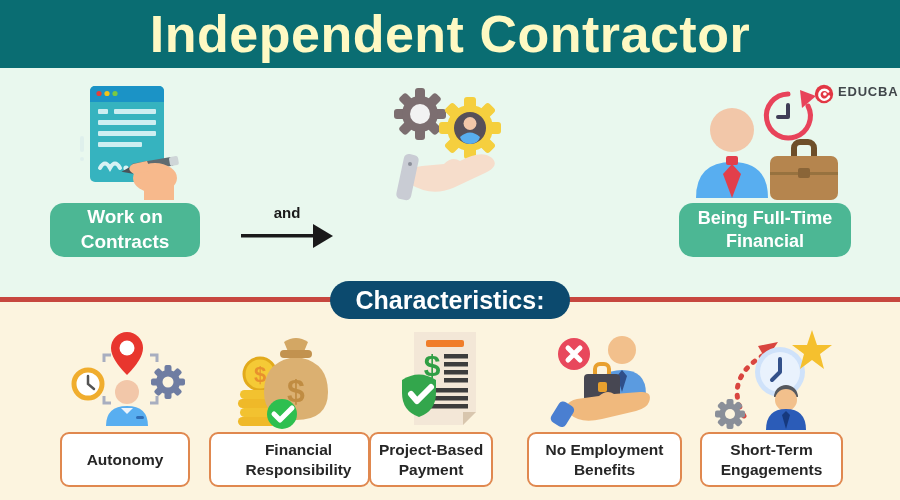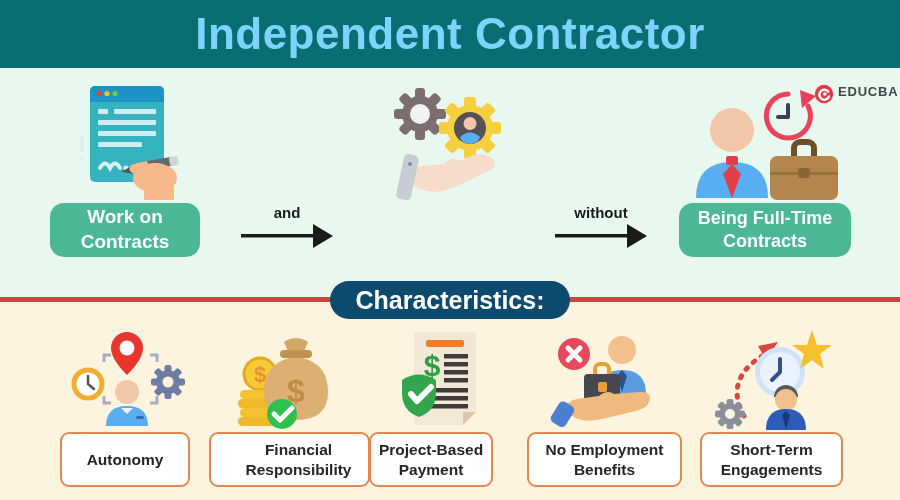--- a/index.html
+++ b/index.html
@@ -7,21 +7,21 @@
   .canvas {
     position: relative; width: 900px; height: 500px; overflow: hidden;
     background: #e9f8ee;
   }
   
   .header {
     position: absolute; left: 0; top: 0; width: 900px; height: 68px;
     background: #0a6d72; display: flex; align-items: center; justify-content: center;
   }
   .header h1 {
-    color: #7dd3fc; font-size: 44px; font-weight: bold; letter-spacing: 0.5px;
+    color: #fef9c3; font-size: 52px; font-weight: bold; letter-spacing: 0.5px;
   }
   
   .flow-bg { position: absolute; left: 0; top: 68px; width: 900px; height: 234px; background: #e9f8ee; }
   .brand {
     position: absolute; left: 814px; top: 84px; display: flex; align-items: flex-start; gap: 4px;
   }
   .brand-name { color: #41474b; font-size: 13px; font-weight: 600; letter-spacing: 0.8px; }
   .flow-icon { position: absolute; }
   .pill-btn {
     position: absolute; height: 54px; background: #4cb794; border-radius: 14px;
@@ -157,30 +157,23 @@
   </svg>
 
   <div class="connector conn-1">
     <span class="conn-label">and</span>
     <svg width="96" height="30" viewBox="0 0 96 30">
       <rect x="2" y="12" width="74" height="3.5" fill="#1a1a1a"></rect>
       <polygon points="74,2 94,14 74,26" fill="#1a1a1a"></polygon>
     </svg>
   </div>
 
-  <div class="connector conn-2">
-    <span class="conn-label">without</span>
-    <svg width="96" height="30" viewBox="0 0 96 30">
-      <rect x="2" y="12" width="74" height="3.5" fill="#1a1a1a"></rect>
-      <polygon points="74,2 94,14 74,26" fill="#1a1a1a"></polygon>
-    </svg>
-  </div>
 
   <div class="pill-btn btn-1">Work on Contracts</div>
-  <div class="pill-btn btn-3">Being Full-Time Contracts</div>
+  <div class="pill-btn btn-3">Being Full-Time Financial</div>
 
   <div class="divider"></div>
   <div class="char-banner">Characteristics:</div>
 
   <svg class="char-icon" style="left:68px; top:328px;" width="118" height="100" viewBox="0 0 118 100">
     <g stroke="#a8aec0" stroke-width="3" fill="none">
       <path d="M36 34 v-7 h7"></path>
         <path d="M82 27 h7 v7"></path>
       <path d="M36 68 v7 h7"></path>
         <path d="M89 68 v7 h-7"></path>

